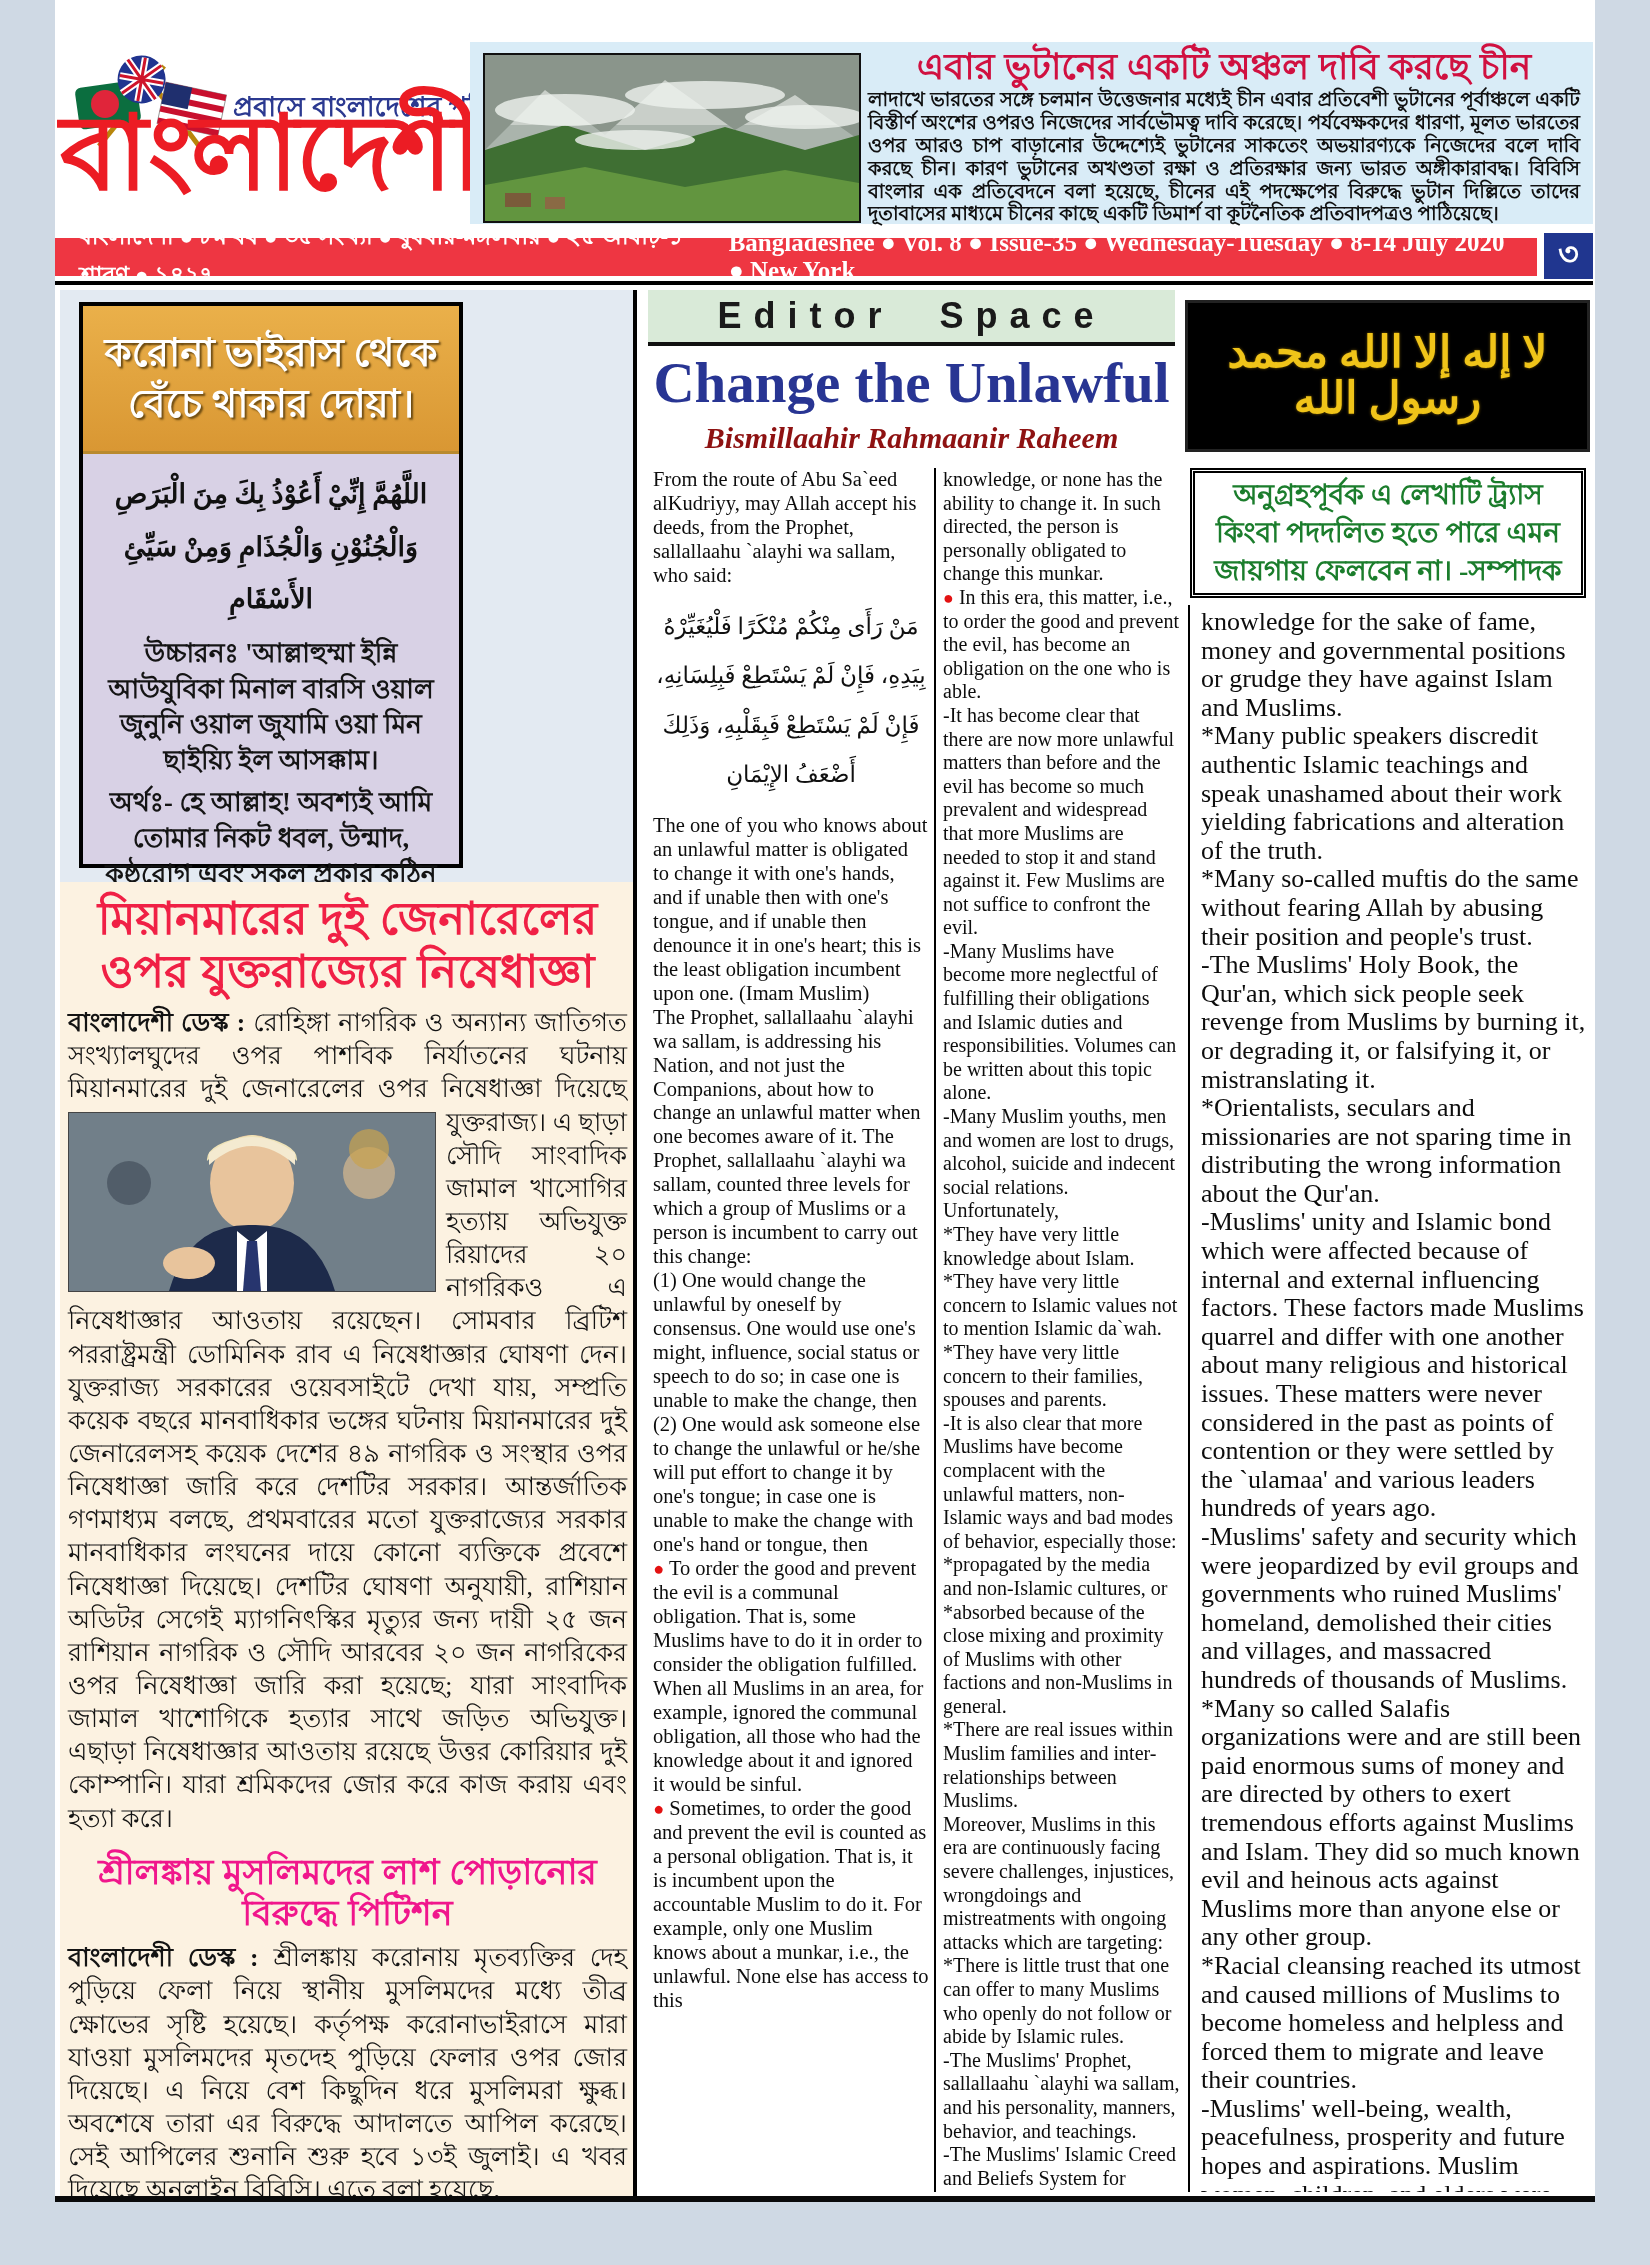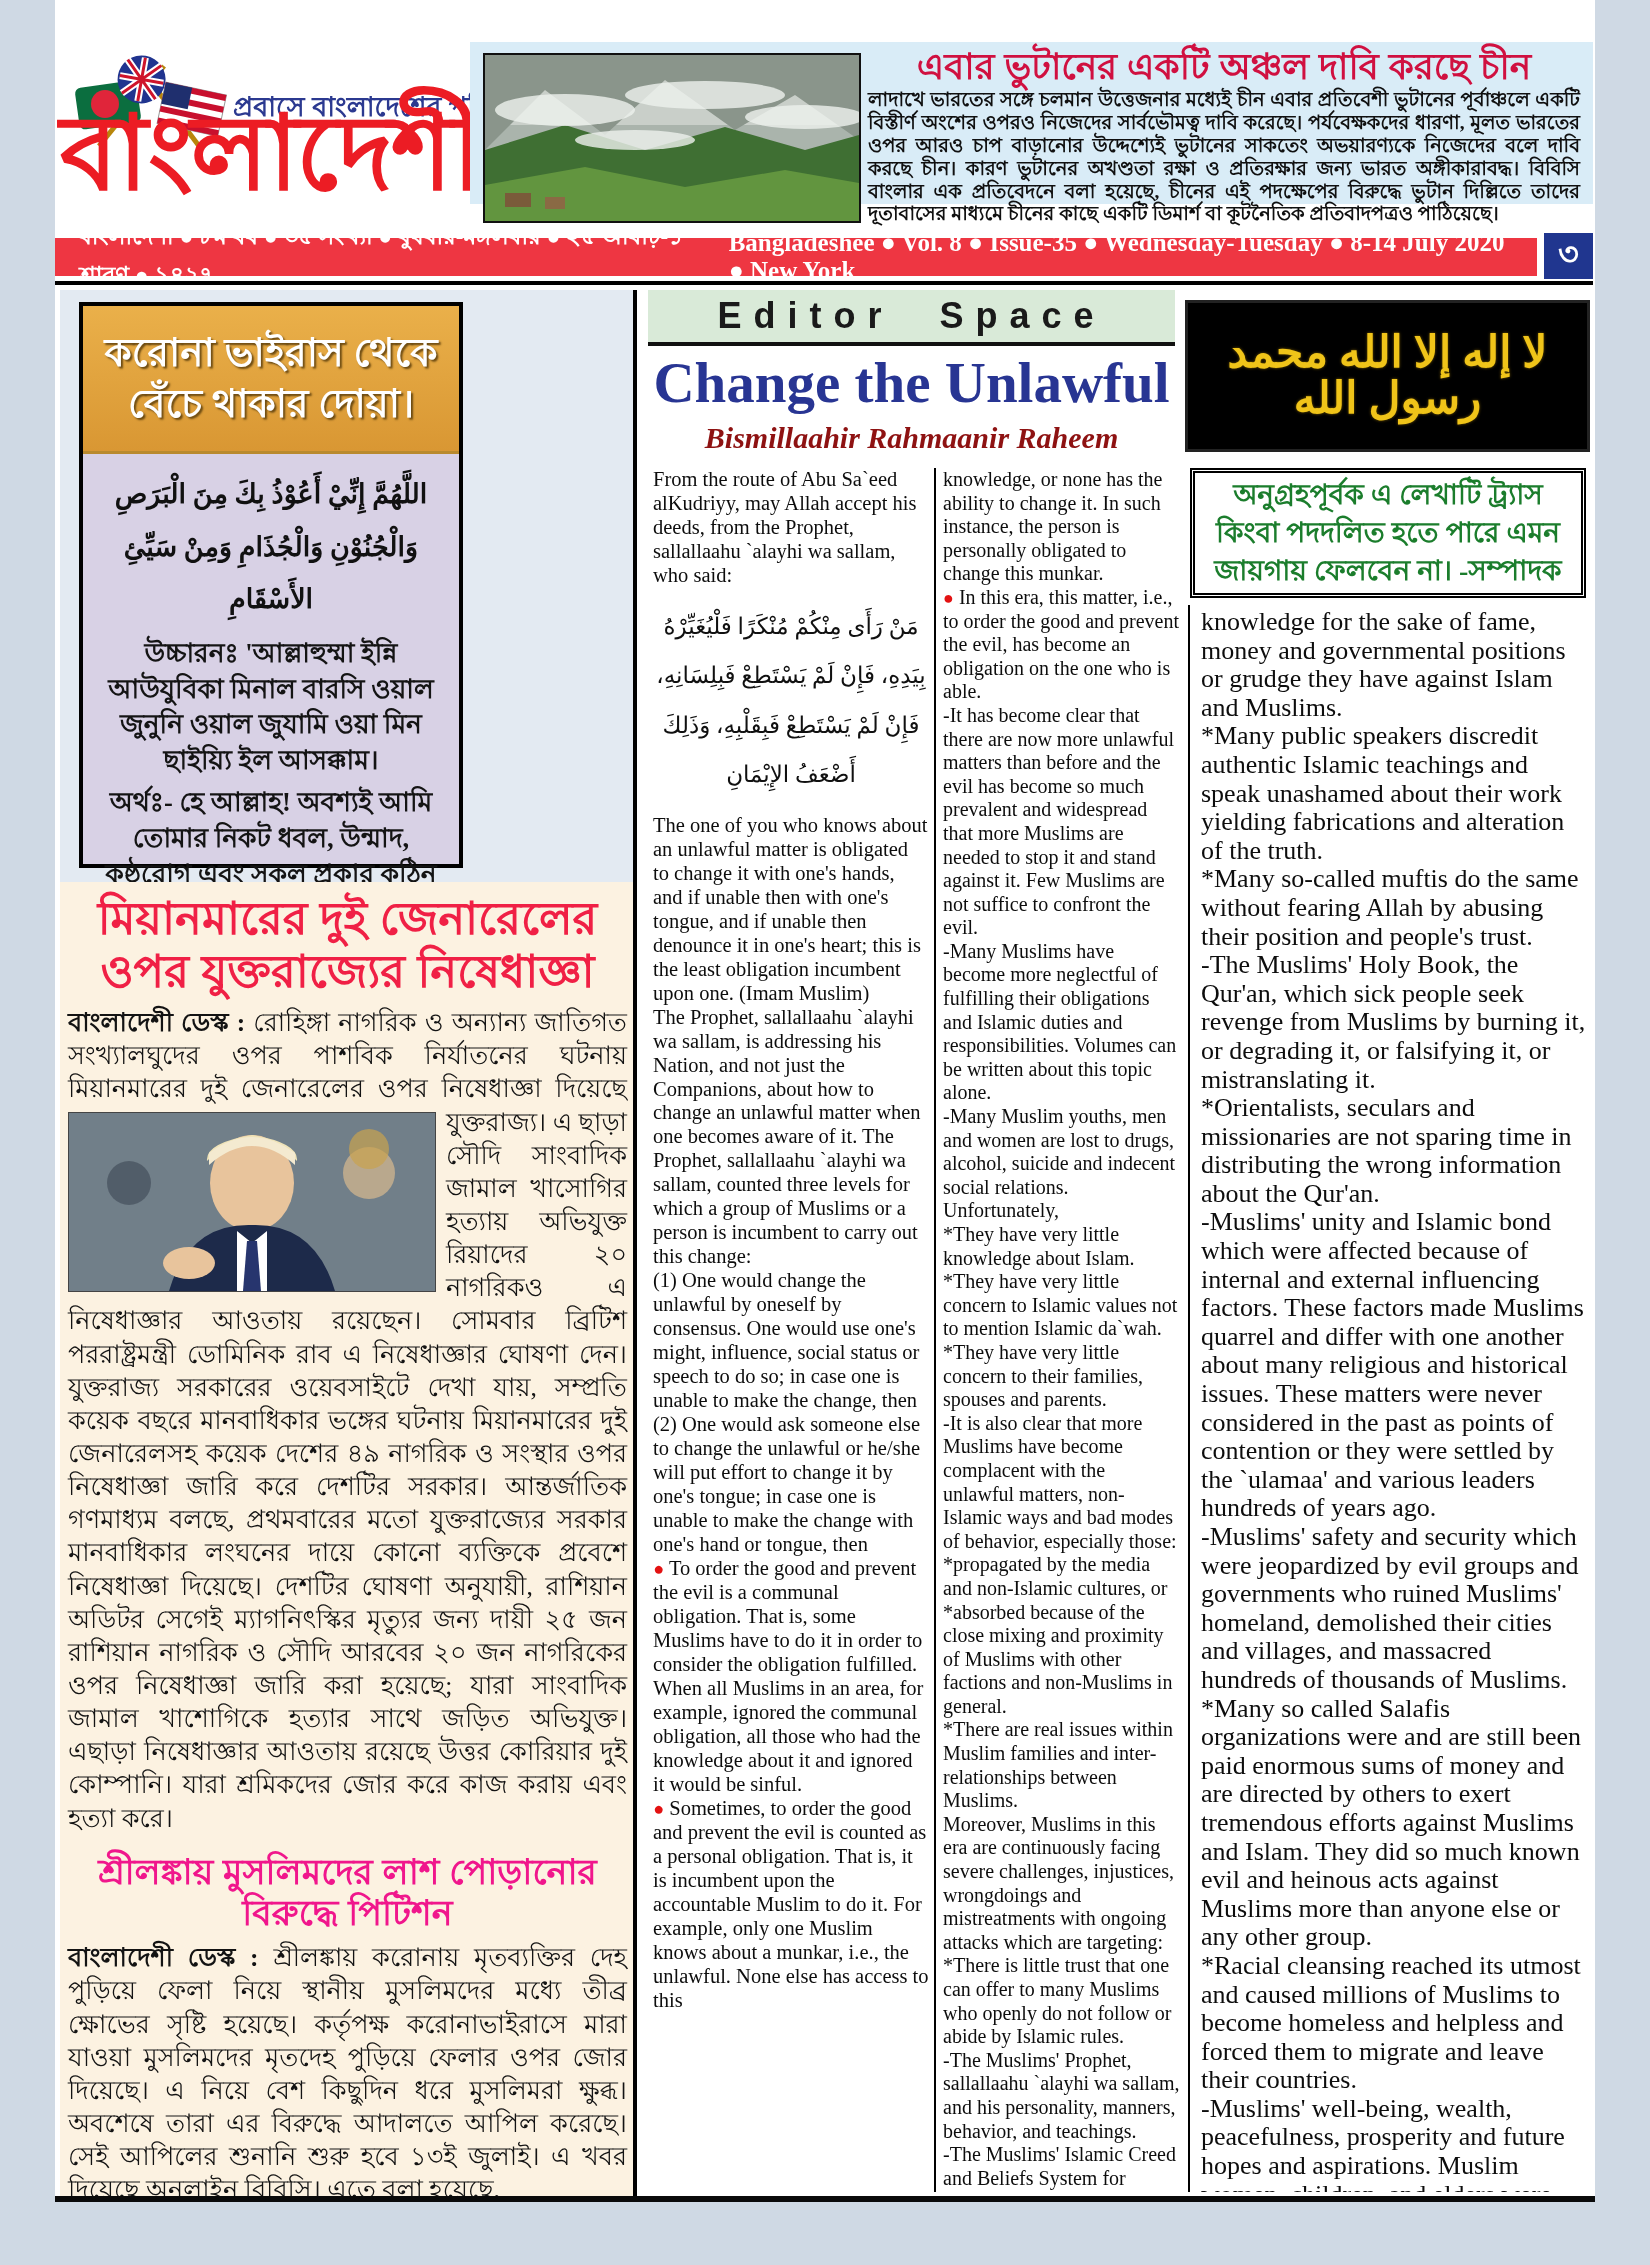--- a/index.html
+++ b/index.html
@@ -6,21 +6,21 @@
   .page{position:relative;width:1650px;height:2265px;background:#cfd9e4;font-family:"Liberation Serif",serif;overflow:hidden;}
   .sheet{position:absolute;left:55px;top:0;width:1540px;height:2196px;background:#ffffff;border-bottom:6px solid #0a0a0a;}
   .abs{position:absolute;}
 
   
   .tagline{left:178px;top:86px;font-family:"Liberation Sans",sans-serif;font-weight:bold;font-size:27px;color:#2b3990;}
   .paper-title{left:0px;top:96px;width:430px;text-align:center;font-weight:900;font-size:104px;line-height:1.1;color:#ec1c24;letter-spacing:-2px;font-family:"Liberation Sans",sans-serif;}
   .flags{left:14px;top:46px;}
 
   
-  .top-story{left:415px;top:42px;width:1123px;height:162px;background:#d9ecf7;}
+  .top-story{left:415px;top:42px;width:1123px;height:182px;background:#d9ecf7;}
   .ts-photo{left:13px;top:11px;width:374px;height:166px;border:2px solid #111;overflow:hidden;}
   .ts-text{left:398px;top:4px;width:712px;}
   .ts-headline{font-family:"Liberation Sans",sans-serif;font-weight:bold;font-size:36px;line-height:1.15;color:#d01040;text-align:center;}
   .ts-body{margin-top:2px;font-size:19.5px;line-height:1.17;color:#101010;text-align:justify;font-weight:bold;}
 
   
   .info-bar{left:0;top:238px;width:1482px;height:38px;background:#ee3642;color:#fff;display:flex;justify-content:space-between;align-items:center;padding:0 16px 0 24px;box-sizing:border-box;font-weight:bold;}
   .info-bn{font-size:23px;}
   .info-en{font-size:25px;font-family:"Liberation Serif",serif;}
   .page-num{left:1489px;top:233px;width:49px;height:46px;background:#20368f;color:#fff;font-size:32px;font-weight:bold;display:flex;align-items:center;justify-content:center;}
@@ -190,21 +190,21 @@
             <div class="para">The Prophet, sallallaahu `alayhi wa sallam, is addressing his Nation, and not just the Companions, about how to change an unlawful matter when one becomes aware of it. The Prophet, sallallaahu `alayhi wa sallam, counted three levels for which a group of Muslims or a person is incumbent to carry out this change:</div>
             <div class="para">(1) One would change the unlawful by oneself by consensus. One would use one's might, influence, social status or speech to do so; in case one is unable to make the change, then</div>
             <div class="para">(2) One would ask someone else to change the unlawful or he/she will put effort to change it by one's tongue; in case one is unable to make the change with one's hand or tongue, then</div>
             <div class="para"><span class="rdot">●</span> To order the good and prevent the evil is a communal obligation. That is, some Muslims have to do it in order to consider the obligation fulfilled. When all Muslims in an area, for example, ignored the communal obligation, all those who had the knowledge about it and ignored it would be sinful.</div>
             <div class="para"><span class="rdot">●</span> Sometimes, to order the good and prevent the evil is counted as a personal obligation. That is, it is incumbent upon the accountable Muslim to do it. For example, only one Muslim knows about a munkar, i.e., the unlawful. None else has access to this</div>
           </div>
       </div>
       <div class="abs" style="left:289px;top:178px;width:2px;height:1724px;background:#000;"></div>
       <div class="ecol col2">
         <div>
-            <div class="para">knowledge, or none has the ability to change it. In such instance, the person is personally obligated to change this munkar.</div>
+            <div class="para">knowledge, or none has the ability to change it. In such directed, the person is personally obligated to change this munkar.</div>
             <div class="para"><span class="rdot">●</span> In this era, this matter, i.e., to order the good and prevent the evil, has become an obligation on the one who is able.</div>
             <div class="para">-It has become clear that there are now more unlawful matters than before and the evil has become so much prevalent and widespread that more Muslims are needed to stop it and stand against it. Few Muslims are not suffice to confront the evil.</div>
             <div class="para">-Many Muslims have become more neglectful of fulfilling their obligations and Islamic duties and responsibilities. Volumes can be written about this topic alone.</div>
             <div class="para">-Many Muslim youths, men and women are lost to drugs, alcohol, suicide and indecent social relations. Unfortunately,</div>
             <div class="para">*They have very little knowledge about Islam.</div>
             <div class="para">*They have very little concern to Islamic values not to mention Islamic da`wah.</div>
             <div class="para">*They have very little concern to their families, spouses and parents.</div>
             <div class="para">-It is also clear that more Muslims have become complacent with the unlawful matters, non-Islamic ways and bad modes of behavior, especially those:</div>
             <div class="para">*propagated by the media and non-Islamic cultures, or</div>
             <div class="para">*absorbed because of the close mixing and proximity of Muslims with other factions and non-Muslims in general.</div>

